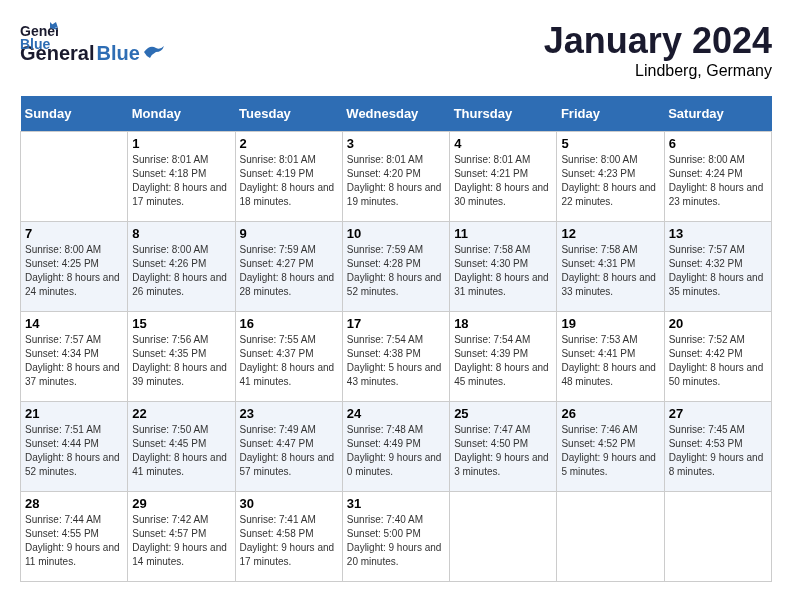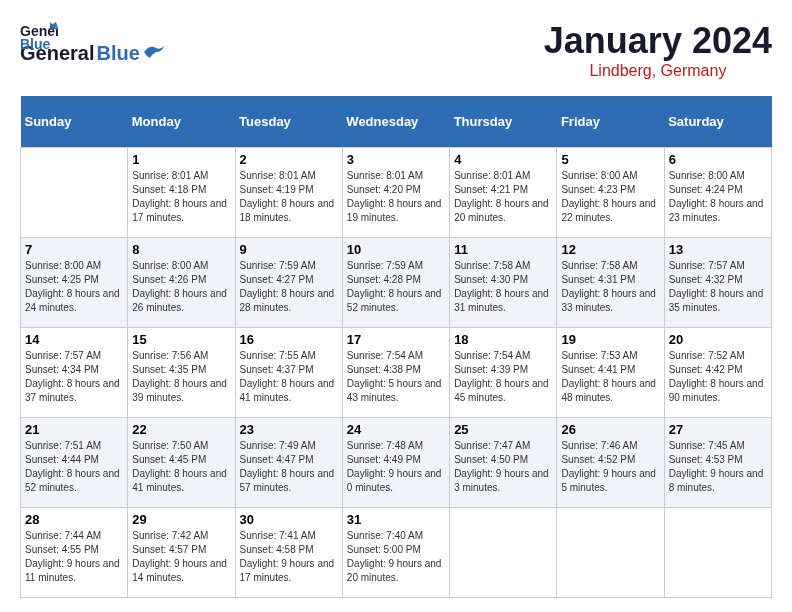--- a/index.html
+++ b/index.html
@@ -15,41 +15,41 @@
       justify-content: space-between;
       align-items: flex-start;
       margin-bottom: 16px;
     }
     .logo {
       display: flex;
       flex-direction: column;
       align-items: flex-start;
     }
     .title-section {
-      text-align: center;
+      text-align: right;
       margin-left: 24px;
     }
     .calendar-title {
       font-size: 36px;
       font-weight: bold;
       color: #1a1a2e;
     }
     .calendar-subtitle {
       font-size: 16px;
-      color: #b91c1c;
+      color: #000000;
     }
     .calendar {
       width: 100%;
       border-collapse: collapse;
       font-size: 11px;
     }
     .calendar th {
       background-color: #2e6db4;
       color: #fff;
-      padding: 18px 4px;
+      padding: 10px 4px;
       text-align: left;
       font-size: 13px;
       font-weight: bold;
     }
     .calendar td {
       border: 1px solid #ccc;
       vertical-align: top;
       padding: 4px;
       width: calc(100% / 7);
       min-height: 80px;
@@ -127,21 +127,21 @@
         <td>
           <span class="day-num">2</span>
           <div class="day-info"><span>Sunrise: 8:01 AM</span><br><span>Sunset: 4:19 PM</span><br><span>Daylight: 8 hours and 18 minutes.</span></div>
         </td>
         <td>
           <span class="day-num">3</span>
           <div class="day-info"><span>Sunrise: 8:01 AM</span><br><span>Sunset: 4:20 PM</span><br><span>Daylight: 8 hours and 19 minutes.</span></div>
         </td>
         <td>
           <span class="day-num">4</span>
-          <div class="day-info"><span>Sunrise: 8:01 AM</span><br><span>Sunset: 4:21 PM</span><br><span>Daylight: 8 hours and 20 minutes.</span></div>
+          <div class="day-info"><span>Sunrise: 8:01 AM</span><br><span>Sunset: 4:21 PM</span><br><span>Daylight: 8 hours and 30 minutes.</span></div>
         </td>
         <td>
           <span class="day-num">5</span>
           <div class="day-info"><span>Sunrise: 8:00 AM</span><br><span>Sunset: 4:23 PM</span><br><span>Daylight: 8 hours and 22 minutes.</span></div>
         </td>
         <td>
           <span class="day-num">6</span>
           <div class="day-info"><span>Sunrise: 8:00 AM</span><br><span>Sunset: 4:24 PM</span><br><span>Daylight: 8 hours and 23 minutes.</span></div>
         </td>
       </tr>
@@ -195,21 +195,21 @@
         <td>
           <span class="day-num">18</span>
           <div class="day-info"><span>Sunrise: 7:54 AM</span><br><span>Sunset: 4:39 PM</span><br><span>Daylight: 8 hours and 45 minutes.</span></div>
         </td>
         <td>
           <span class="day-num">19</span>
           <div class="day-info"><span>Sunrise: 7:53 AM</span><br><span>Sunset: 4:41 PM</span><br><span>Daylight: 8 hours and 48 minutes.</span></div>
         </td>
         <td>
           <span class="day-num">20</span>
-          <div class="day-info"><span>Sunrise: 7:52 AM</span><br><span>Sunset: 4:42 PM</span><br><span>Daylight: 8 hours and 90 minutes.</span></div>
+          <div class="day-info"><span>Sunrise: 7:52 AM</span><br><span>Sunset: 4:42 PM</span><br><span>Daylight: 8 hours and 50 minutes.</span></div>
         </td>
       </tr>
       <tr class="row-shaded">
         <td>
           <span class="day-num">21</span>
           <div class="day-info"><span>Sunrise: 7:51 AM</span><br><span>Sunset: 4:44 PM</span><br><span>Daylight: 8 hours and 52 minutes.</span></div>
         </td>
         <td>
           <span class="day-num">22</span>
           <div class="day-info"><span>Sunrise: 7:50 AM</span><br><span>Sunset: 4:45 PM</span><br><span>Daylight: 8 hours and 41 minutes.</span></div>

